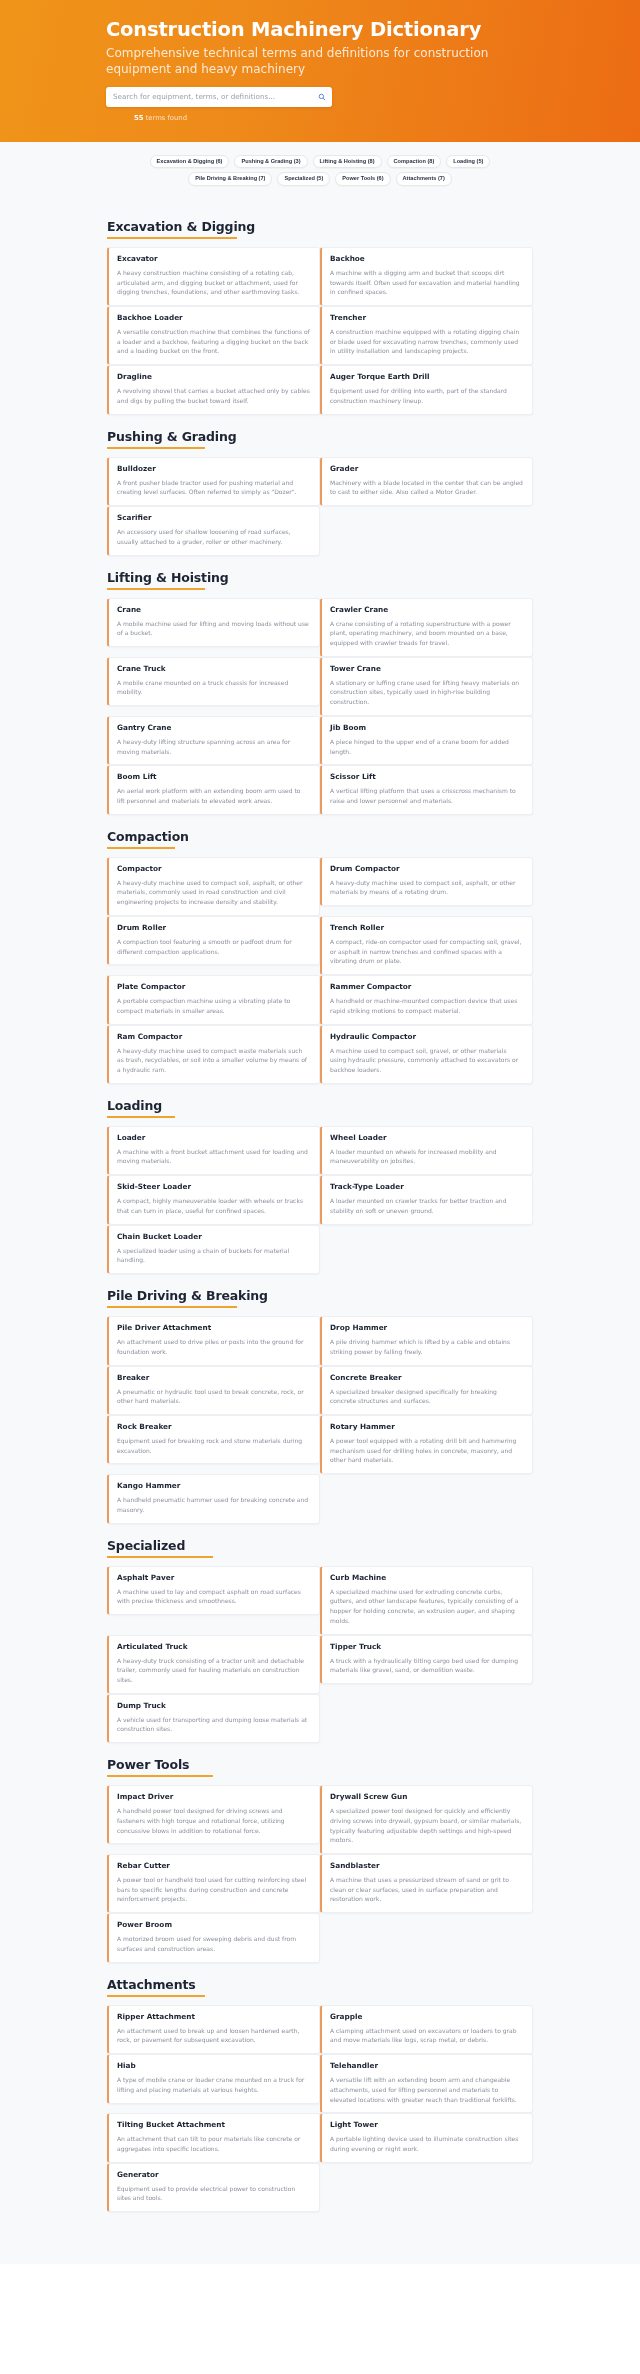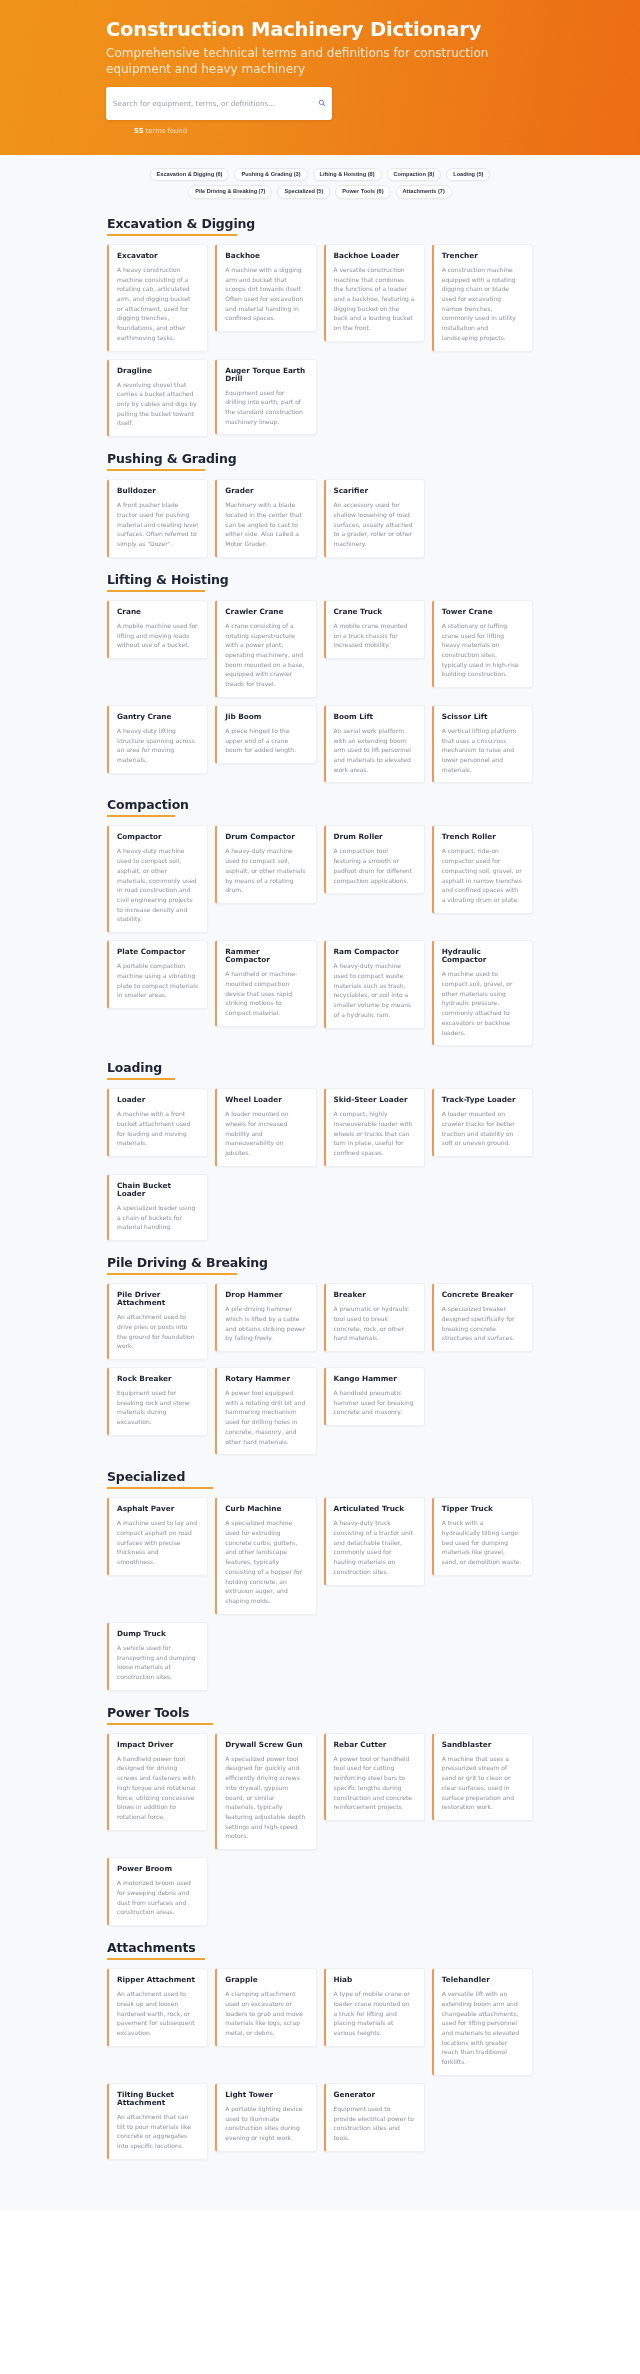--- a/index.html
+++ b/index.html
@@ -27,21 +27,21 @@
   }
   .hero-sub {
     color: #fde8d2;
     font-size: 12px;
     line-height: 1.3;
     margin-bottom: 9px;
   }
   .search-wrap {
     position: relative;
     width: 226px;
-    height: 33px;
+    height: 20px;
     background: #fff;
     border-radius: 3px;
     box-shadow: 0 1px 3px rgba(120,50,0,.18);
     display: flex;
     align-items: center;
     margin-bottom: 7px;
   }
   .search-input {
     border: 0;
     outline: 0;
@@ -86,21 +86,21 @@
     color: #2b3242;
     padding: 3px 6px;
     white-space: nowrap;
     cursor: pointer;
     line-height: 1;
     box-shadow: 0 1px 1px rgba(20,25,40,.03);
   }
 
   
   .main { background: #f8f9fb; padding: 9px 0 36px 0; }
-  .container { width: 480px; margin: 0 auto; }
+  .container { width: 480px; margin: 16px auto; }
 
   .section { margin-bottom: 14px; }
   .section-title {
     font-size: 12.5px;
     font-weight: bold;
     color: #1d2433;
     letter-spacing: -0.15px;
     padding-left: 27px;
     margin-bottom: 3px;
   }
@@ -111,22 +111,21 @@
     margin-left: 27px;
     margin-bottom: 8px;
   }
   .section-rule.w-sm { width: 106px; }
   .section-rule.w-md { width: 98px; }
   .section-rule.w-lg { width: 130px; }
   .section-rule.w-xs { width: 68px; }
 
   .grid {
     display: grid;
-    grid-template-columns: 1fr 1fr 1fr 1fr;
-    gap: 7px;
+    grid-template-columns: 1fr 1fr;
     padding: 0 27px;
     align-items: start;
   }
   .card {
     background: #ffffff;
     border: 1px solid #edeff3;
     border-left: 2.5px solid #eb9a5c;
     border-radius: 3px;
     padding: 7px 9px 8px 8px;
     box-shadow: 0 1px 2px rgba(25,32,50,.04);

